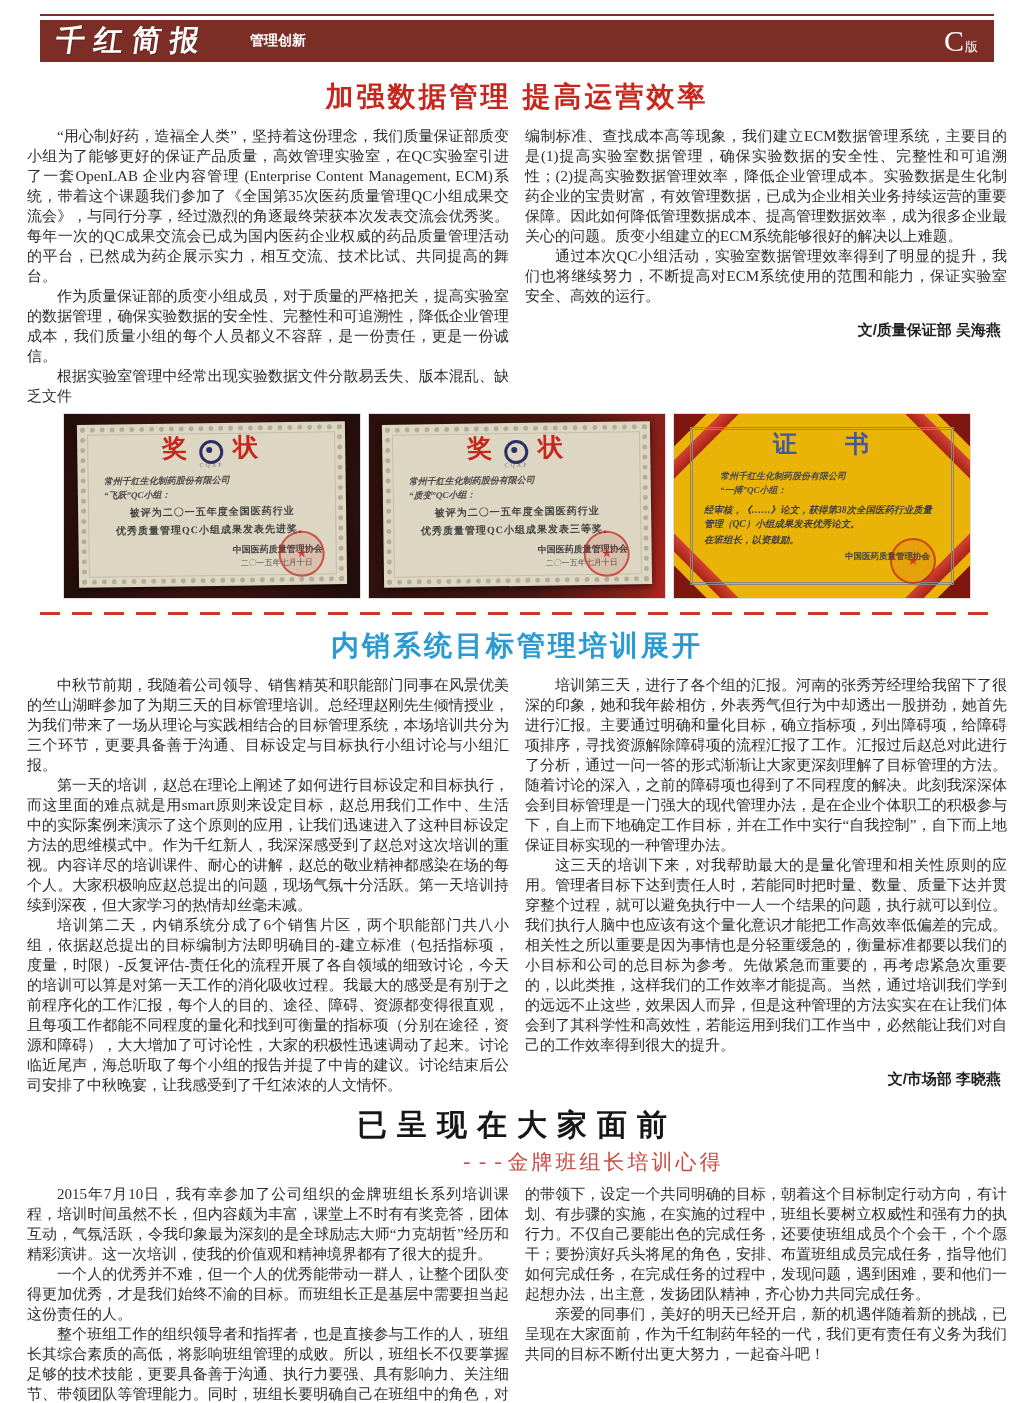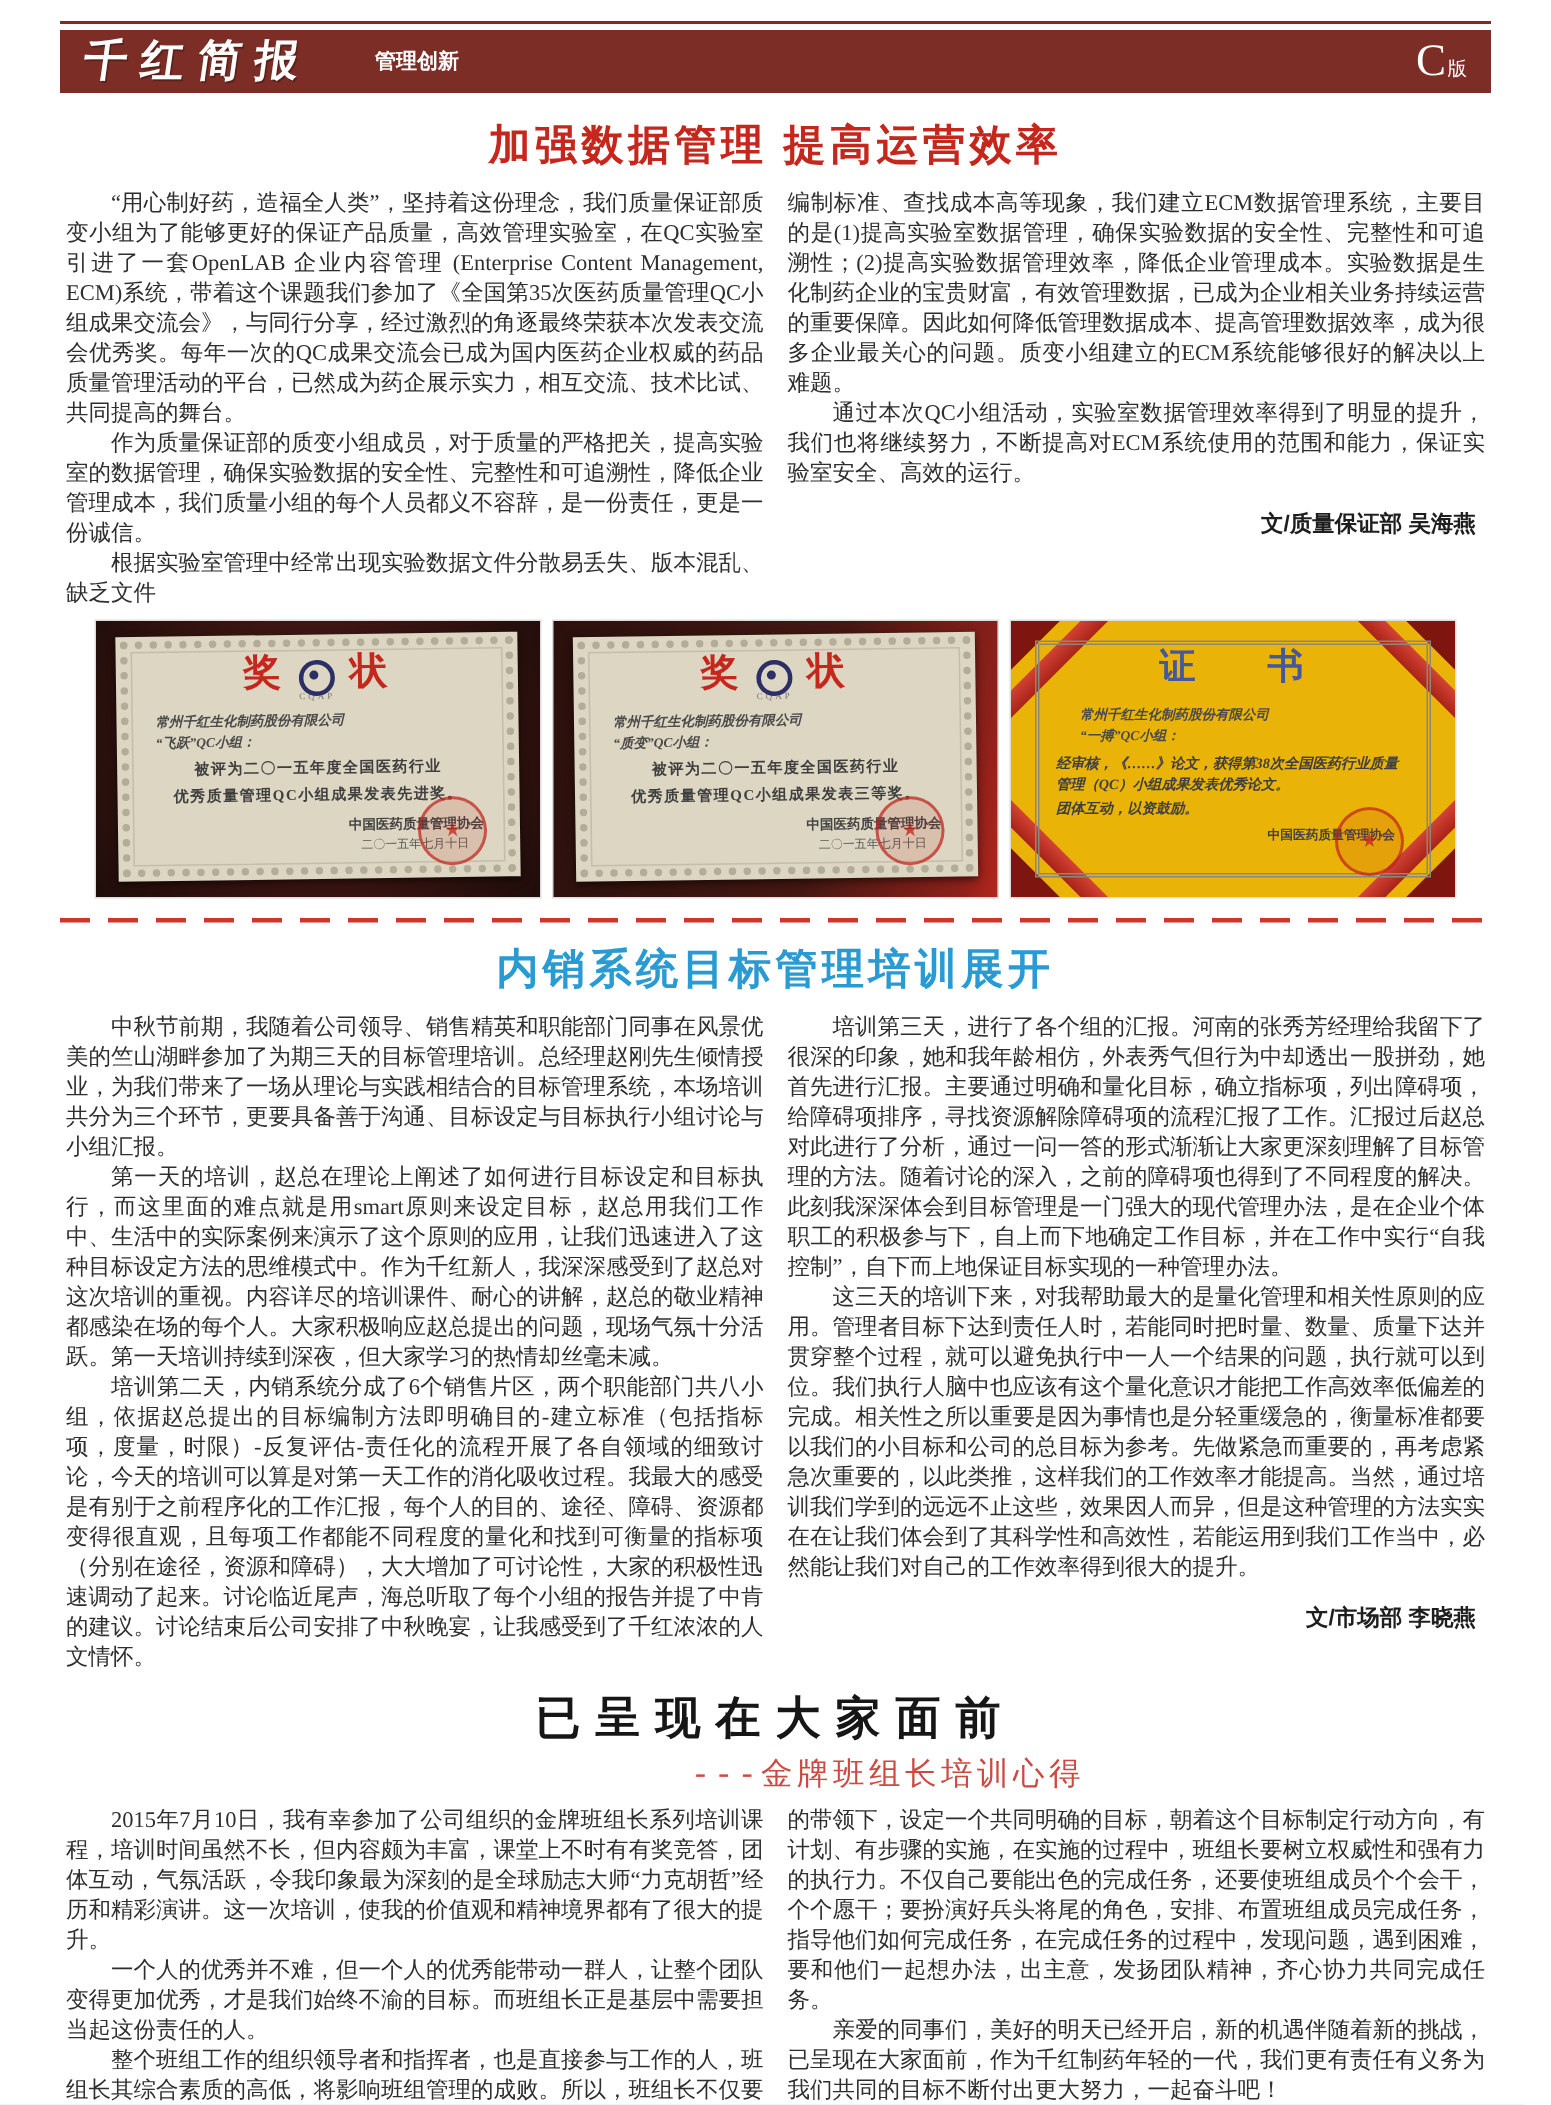--- a/index.html
+++ b/index.html
@@ -8,21 +8,21 @@
   .topline{height:2px;background:#7c2d25;margin:14px 40px 4px 40px;}
   
   .masthead-bar{height:42px;margin:0 40px;background:#7c2d25;display:flex;align-items:center;padding:0 16px;box-sizing:border-box;}
   .masthead{font-family:"Liberation Serif",serif;font-weight:700;font-size:29px;color:#fff;
             letter-spacing:9px;transform:skewX(-8deg);text-shadow:1px 1px 0 rgba(0,0,0,.25);white-space:nowrap;}
   .section-label{margin-left:42px;font-family:"Liberation Sans",sans-serif;font-weight:700;font-size:14px;color:#fff;}
   .edition{margin-left:auto;color:#fff;display:flex;align-items:baseline;}
   .ed-c{font-family:"Liberation Serif",serif;font-size:30px;font-weight:400;}
   .ed-ban{font-size:13px;margin-left:1px;}
   
-  .article{padding:0 44px;}
+  .article{padding:0 27px;}
   .a-title{font-family:"Liberation Sans",sans-serif;font-weight:700;text-align:center;margin:0;}
   .t-red{color:#c5271d;font-size:28px;letter-spacing:3px;margin:16px 0 10px 0;}
   .t-blue{color:#2a9ad2;font-size:28px;letter-spacing:3px;margin:12px 0 10px 0;}
   .t-black{color:#161616;font-size:30px;letter-spacing:10px;margin:10px 0 2px 0;}
   .a-subtitle{font-family:Liberation Mono, monospace;color:#cb4a42;font-size:21px;letter-spacing:3px;
               text-align:center;padding-left:150px;margin:2px 0 8px 0;}
   .cols{display:flex;gap:16px;}
   .col{flex:1 1 0;font-size:15px;line-height:20px;text-align:justify;}
   .col p.para{margin:0;}
   .col p.ind{text-indent:2em;}
@@ -157,21 +157,21 @@
       <div class="ribbon rb-tr"></div>
       <div class="ribbon rb-bl"></div>
       <div class="ribbon rb-br"></div>
       <div class="c3-frame"></div>
       <div class="c3-title">
         <span>证</span><span class="c3-gap"></span><span>书</span>
       </div>
       <div class="c3-company">常州千红生化制药股份有限公司</div>
       <div class="c3-group">“一搏”QC小组：</div>
       <div class="c3-body">经审核，《……》论文，获得第38次全国医药行业质量管理（QC）小组成果发表优秀论文。</div>
-      <div class="c3-body" style="margin-top:2px">团体互动，以资鼓励。</div>
+      <div class="c3-body" style="margin-top:2px">在班组长，以资鼓励。</div>
       <div class="c3-issuer">中国医药质量管理协会</div>
       <div class="stamp" style="right:34px;bottom:14px"></div>
     </figure>
 
   </div>
 
   <div class="dashed-sep"></div>
 
   <section class="article">
     <h1 class="a-title t-blue">内销系统目标管理培训展开</h1>

